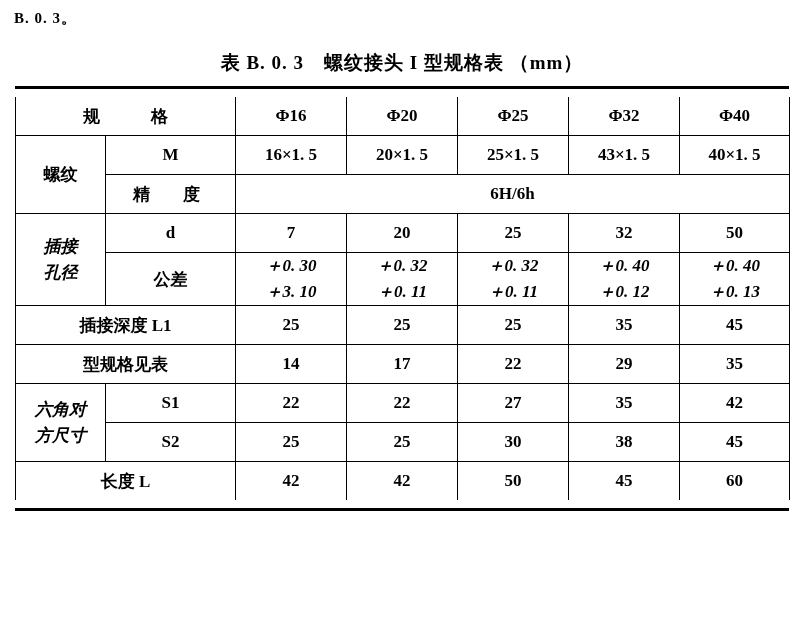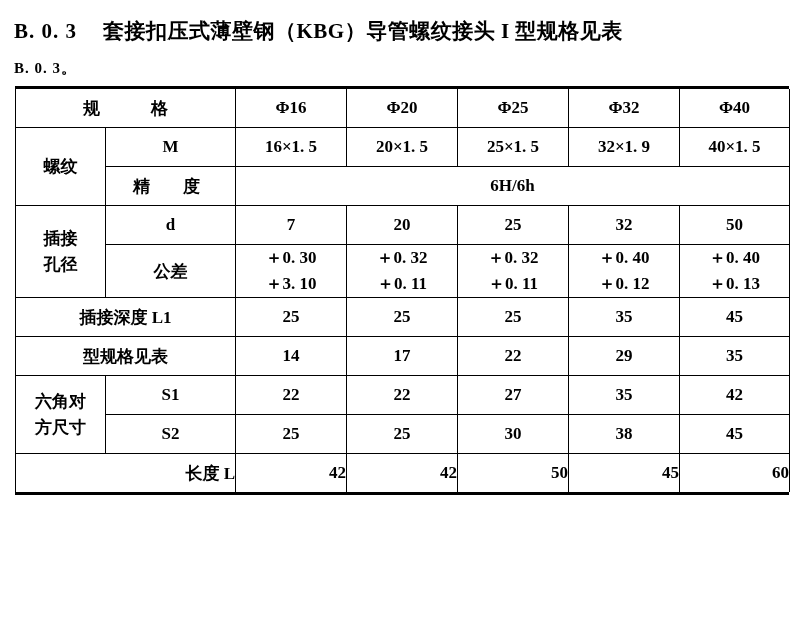--- a/index.html
+++ b/index.html
@@ -52,21 +52,21 @@
     margin-bottom: 10px;
     letter-spacing: 1px;
   }
   .table-title .sp {
     display: inline-block;
     width: 20px;
   }
   table.spec {
     border-collapse: collapse;
     width: 774px;
-    margin: 0 auto;
+    margin: 8px auto;
     table-layout: fixed;
   }
   table.spec td {
     border: 1px solid #000000;
     text-align: center;
     vertical-align: middle;
     font-size: 17px;
     font-weight: bold;
     padding: 0;
     height: 38px;
@@ -85,40 +85,41 @@
     line-height: 25px;
     padding: 4px 0;
   }
   .spacedlabel2 {
     letter-spacing: 8px;
     padding-left: 8px;
   }
   .vstack {
     display: block;
     line-height: 26px;
+    font-style: italic;
   }
   .tbl-wrap {
     border-top: 3px solid #000;
     border-bottom: 3px solid #000;
     width: 774px;
     margin: 0 auto;
   }
   table.spec td.no-top { border-top: none; }
-  table.spec td.no-bottom { border-bottom: none; text-align: right; }
+  table.spec td.no-bottom { border-bottom: none; }
 </style>
 </head>
 <body>
 
 <div class="page">
 
-  <div class="intro">
-    <span class="clause">B. 0. 3</span><span class="gap"></span><span>套接扣压式薄壁钢（KBG）导管螺纹接头 I 型规格见表</span>
+  <div class="intro-line2">B. 0. 3。</div>
+
+  <div class="table-title">
+    <span>表 B. 0. 3</span><span class="sp"></span><span>螺纹接头 I 型规格表 （mm）</span>
   </div>
-  <div class="intro-line2">B. 0. 3。</div>
-
 
   <div class="tbl-wrap">
   <table class="spec">
     <colgroup>
       <col style="width:90px">
       <col style="width:130px">
       <col style="width:111px">
       <col style="width:111px">
       <col style="width:111px">
       <col style="width:111px">
@@ -134,21 +135,21 @@
       <td class="no-top">Φ32</td>
       <td class="no-top">Φ40</td>
     </tr>
 
     <tr>
       <td rowspan="2" class="lbl">螺纹</td>
       <td class="lbl">M</td>
       <td>16×1. 5</td>
       <td>20×1. 5</td>
       <td>25×1. 5</td>
-      <td>32×1. 9</td>
+      <td>43×1. 5</td>
       <td>40×1. 5</td>
     </tr>
 
     <tr>
       <td class="thin spacedlabel2">精　度</td>
       <td colspan="5">6H/6h</td>
     </tr>
 
     <tr>
       <td rowspan="2" class="lbl">

